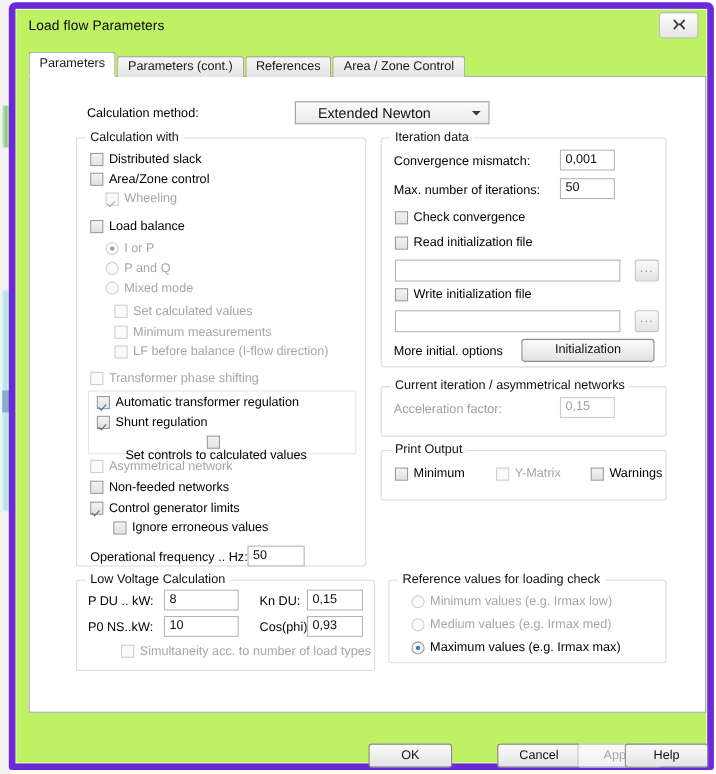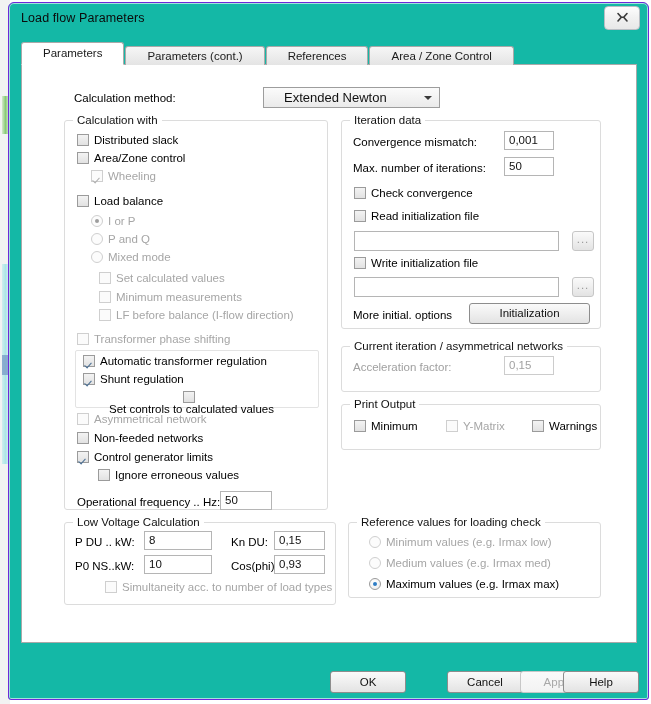--- a/index.html
+++ b/index.html
@@ -38,22 +38,22 @@
     width: 7px; height: 20px;
     background: #7b9ec8;
     opacity: .8;
   }
 
   
   .window {
     position: absolute;
     left: 8px; top: 2px;
     width: 641px; height: 698px;
-    background: #14b8a6;
-    border: 1px solid #6d28d9;
+    background: #bef264;
+    border: 6px solid #6d28d9;
     border-radius: 6px 6px 3px 3px;
     box-sizing: border-box;
     box-shadow: 0 0 0 1px rgba(255,255,255,.6) inset;
   }
   .titlebar {
     position: absolute; left: 0; top: 0;
     width: 100%; height: 34px;
   }
   .title-text {
     position: absolute; left: 12px; top: 8px;
@@ -74,21 +74,21 @@
 
   
   .tabstrip {
     position: absolute; left: 12px; top: 41px;
     height: 21px;
     display: flex; align-items: flex-end;
     z-index: 5;
   }
   .tab {
     height: 18px;
-    padding: 0 21px;
+    padding: 0 9px;
     line-height: 18px;
     font-size: 11.5px;
     border: 1px solid #a9a9a9;
     border-bottom: none;
     border-radius: 3px 3px 0 0;
     background: linear-gradient(to bottom,#f6f6f6,#e4e4e4);
     color: #1a1a1a;
     margin-right: 1px;
     cursor: pointer;
     white-space: nowrap;

